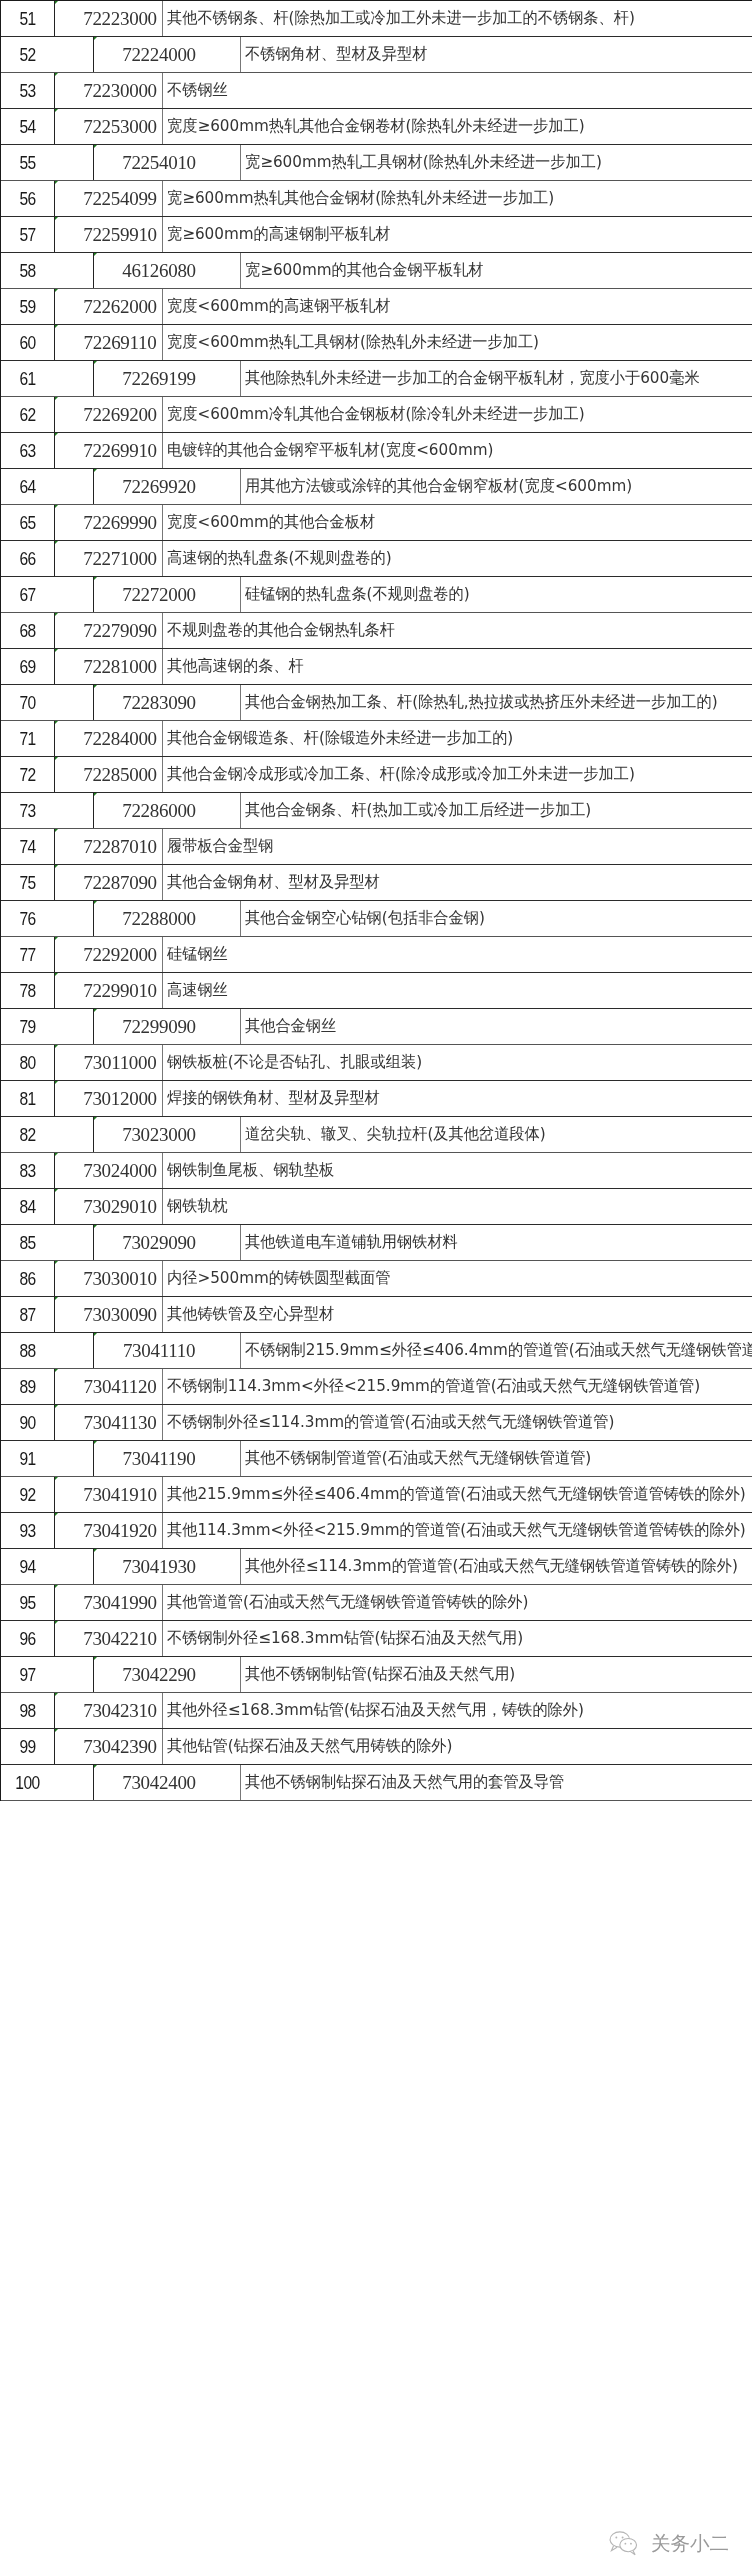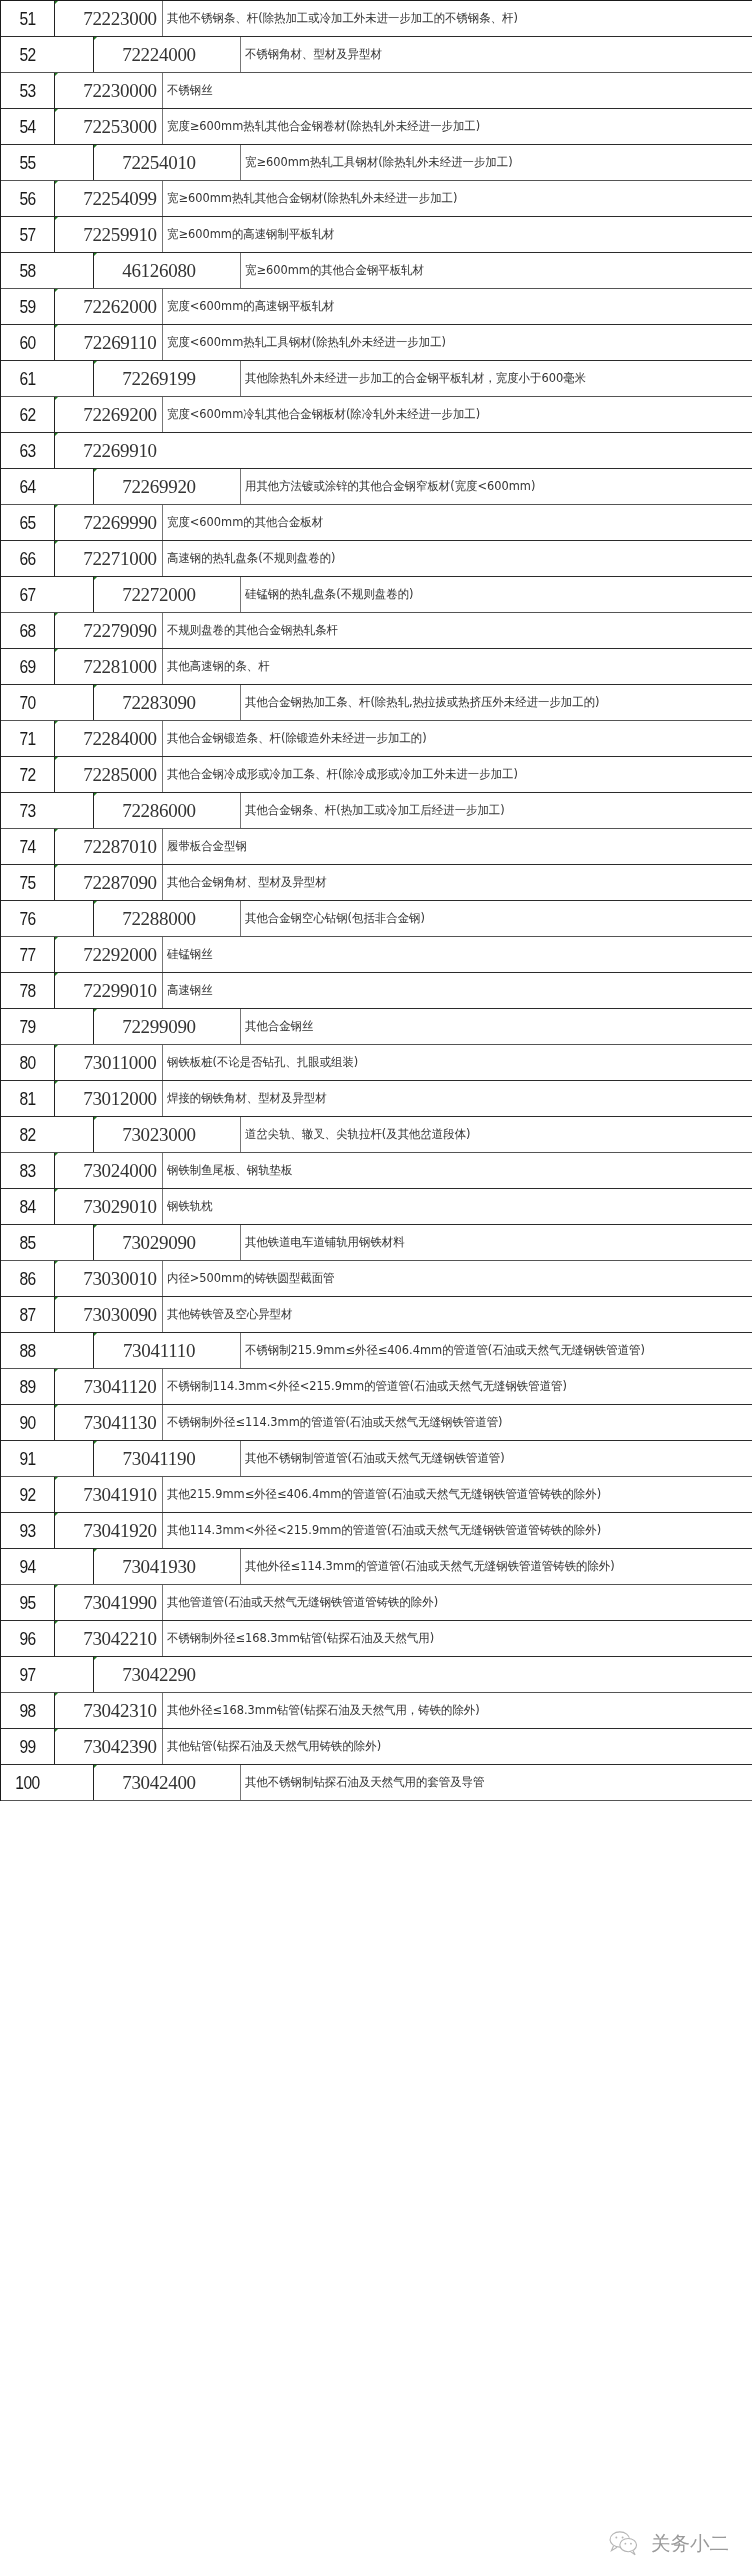--- a/index.html
+++ b/index.html
@@ -44,21 +44,21 @@
   .c-code .corner {
     position: absolute; left: 0; top: 0;
     width: 0; height: 0;
     border-top: 3.5px solid #1f7a1f;
     border-right: 3.5px solid transparent;
   }
   .c-desc {
     flex: 1; padding-left: 4.2px;
     border-left: 1.4px solid #777;
     font-family: "DejaVu Sans", sans-serif;
-    font-size: 12px;
+    font-size: 16px;
     color: #333;
     white-space: nowrap;
     overflow: hidden;
   }
   .c-desc span { display: inline-block; transform: scaleX(0.95); transform-origin: left center; }
   .watermark {
     position: absolute; right: 24px; top: 2529px;
     display: flex; align-items: center; gap: 11px;
     color: #9a9a9a;
     font-family: "DejaVu Sans", sans-serif;
@@ -189,20 +189,23 @@
       <div class="cell c-desc">
         <span>宽度&lt;600mm冷轧其他合金钢板材(除冷轧外未经进一步加工)</span>
       </div>
     </div>
     <div class="row">
       <div class="cell c-no">63</div>
       <div class="cell c-code">
         <span class="corner"></span>
         <span>72269910</span>
       </div>
+      <div class="cell c-desc">
+        <span>电镀锌的其他合金钢窄平板轧材(宽度&lt;600mm)</span>
+      </div>
     </div>
     <div class="row">
       <div class="cell c-no">64</div>
       <div class="cell c-code">
         <span class="corner"></span>
         <span>72269920</span>
       </div>
       <div class="cell c-desc">
         <span>用其他方法镀或涂锌的其他合金钢窄板材(宽度&lt;600mm)</span>
       </div>
@@ -525,20 +528,23 @@
       </div>
       <div class="cell c-desc">
         <span>不锈钢制外径≤168.3mm钻管(钻探石油及天然气用)</span>
       </div>
     </div>
     <div class="row">
       <div class="cell c-no">97</div>
       <div class="cell c-code">
         <span class="corner"></span>
         <span>73042290</span>
+      </div>
+      <div class="cell c-desc">
+        <span>其他不锈钢制钻管(钻探石油及天然气用)</span>
       </div>
     </div>
     <div class="row">
       <div class="cell c-no">98</div>
       <div class="cell c-code">
         <span class="corner"></span>
         <span>73042310</span>
       </div>
       <div class="cell c-desc">
         <span>其他外径≤168.3mm钻管(钻探石油及天然气用，铸铁的除外)</span>

